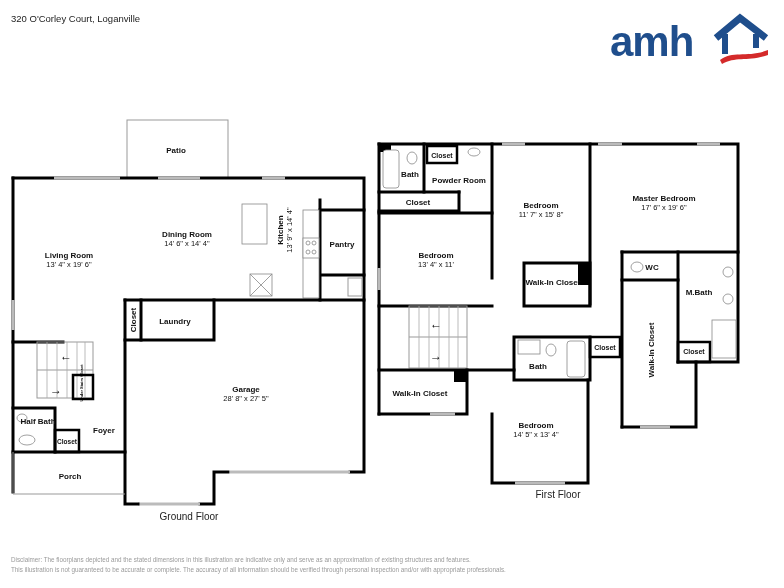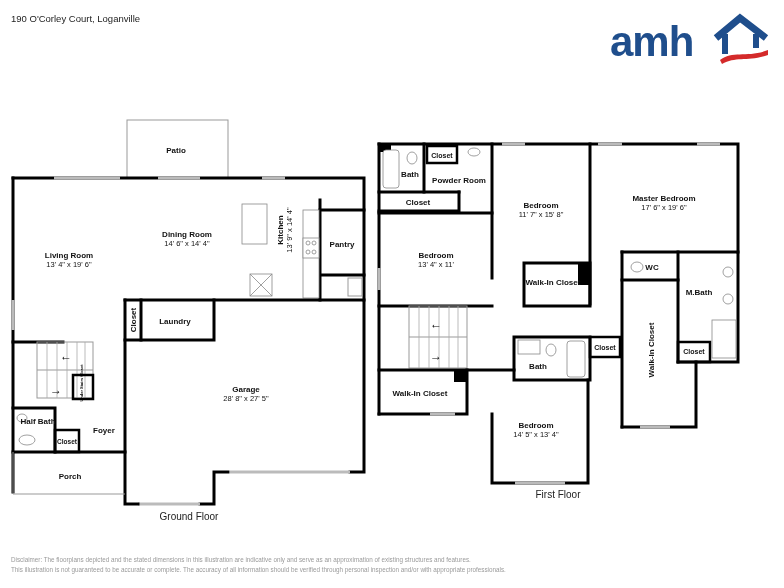--- a/index.html
+++ b/index.html
@@ -14,21 +14,21 @@
   .rd { font-size:7.5px; fill:#111; text-anchor:middle; }
   .fl { font-size:10px; fill:#222; text-anchor:middle; }
   .w { stroke:#000; stroke-width:3; fill:none; stroke-linecap:square; }
   .t { stroke:#999; stroke-width:1; fill:none; }
   .win { stroke:#bbb; stroke-width:3; }
   .fx { stroke:#888; stroke-width:0.8; fill:#fff; }
 </style>
 </head>
 <body>
 
-<div class="address">190 O'Corley Court, Loganville</div>
+<div class="address">320 O'Corley Court, Loganville</div>
 
 <svg class="logo" viewBox="0 0 165 60">
   <text x="2" y="48" font-size="42" font-weight="bold" fill="#1f4e8c" style="font-family:'Liberation Sans',sans-serif;letter-spacing:-1px">amh</text>
   <g>
     <polyline points="108,30 132,10 158,30" fill="none" stroke="#1f4e8c" stroke-width="7" stroke-linejoin="miter"></polyline>
     <line x1="117" y1="26" x2="117" y2="46" stroke="#1f4e8c" stroke-width="6"></line>
     <line x1="148" y1="26" x2="148" y2="40" stroke="#1f4e8c" stroke-width="6"></line>
   </g>
   <path d="M112,52 C125,42 140,50 160,42 L160,47 C140,54 128,48 114,56 Z" fill="#d42a2a"></path>
 </svg>

